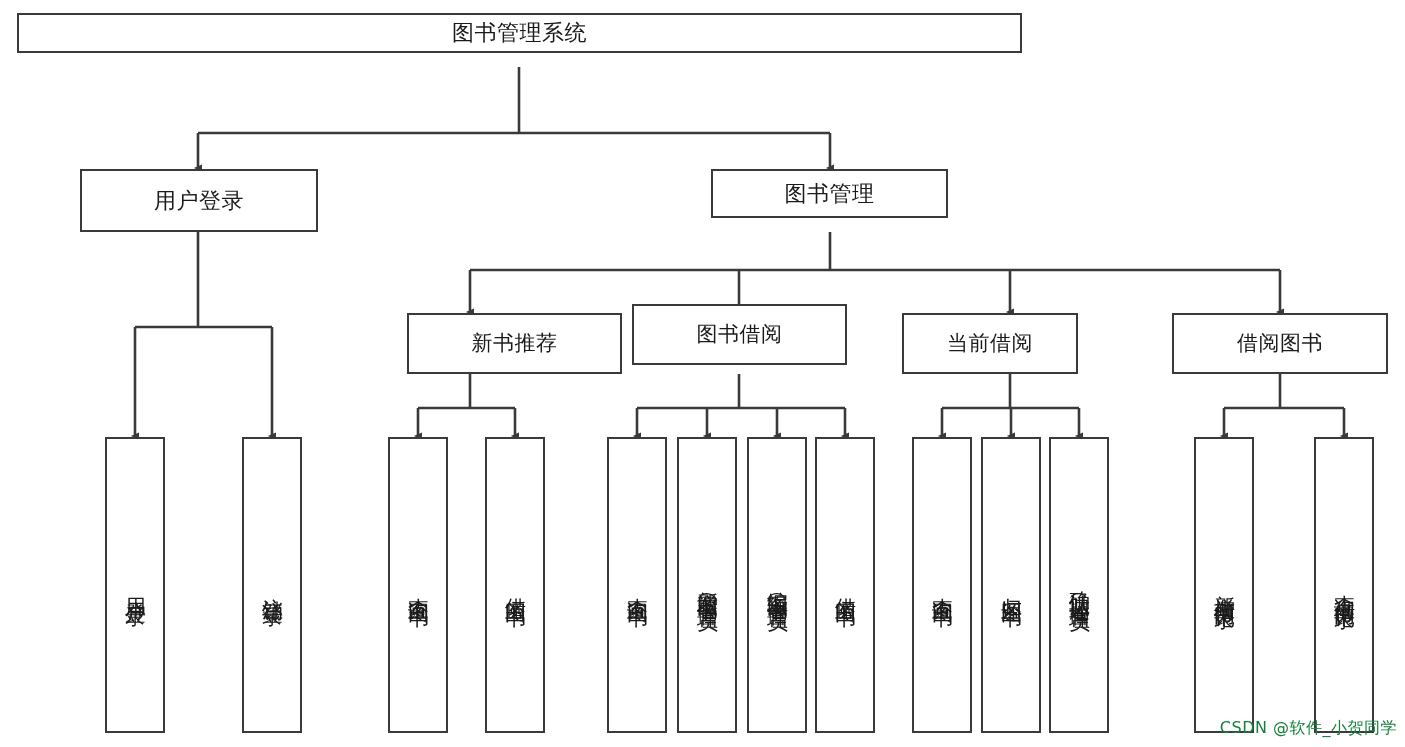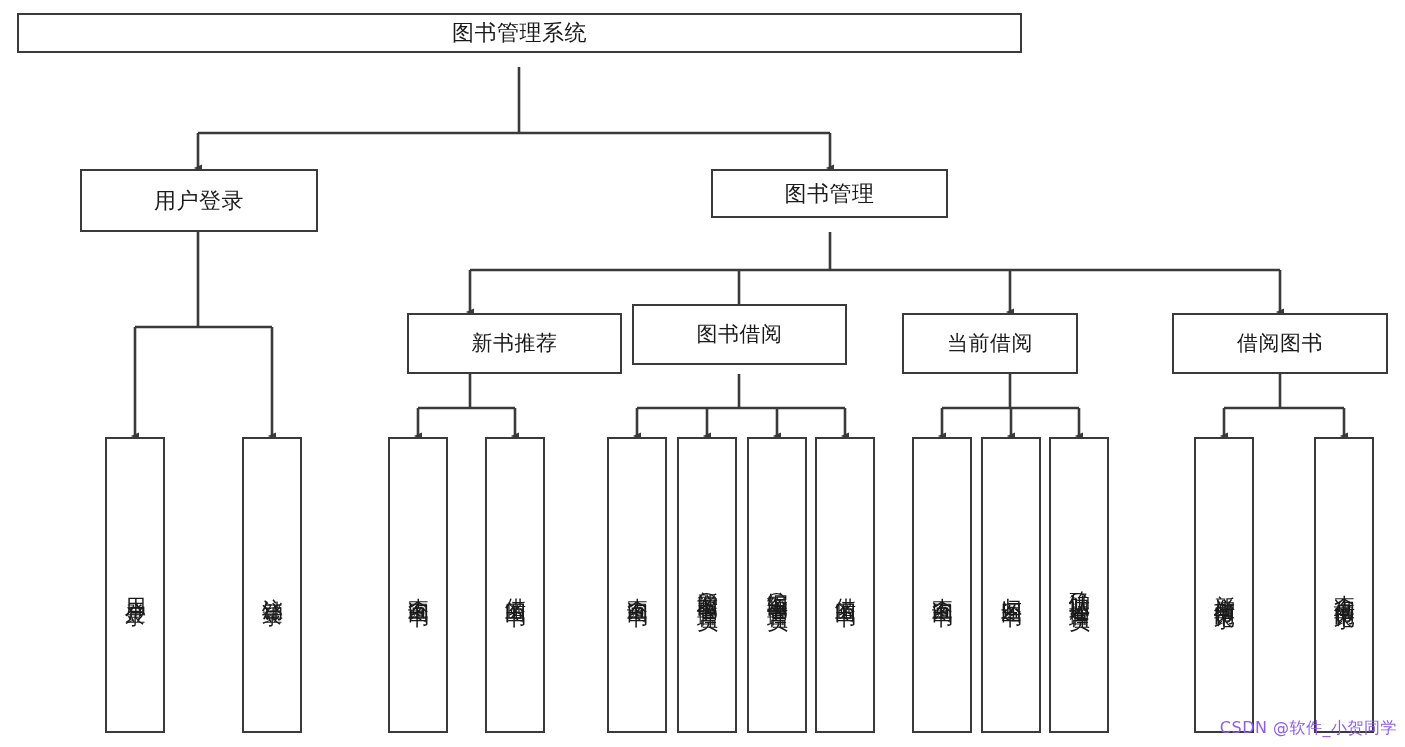--- a/index.html
+++ b/index.html
@@ -53,21 +53,21 @@
     padding-top: 4px;
   }
   .node-box.root .node-label { font-size: 22px; }
   .node-box.level2 .node-label { font-size: 22px; }
   .node-box.level3 .node-label { font-size: 21px; }
   .watermark {
     position: absolute;
     right: 8px;
     bottom: 8px;
     font-size: 16px;
-    color: #8b5cf6;
+    color: #15803d;
     letter-spacing: 0.5px;
     white-space: nowrap;
     pointer-events: none;
   }
 </style>
 </head>
 <body>
 
 <div id="diagram-root">
 

